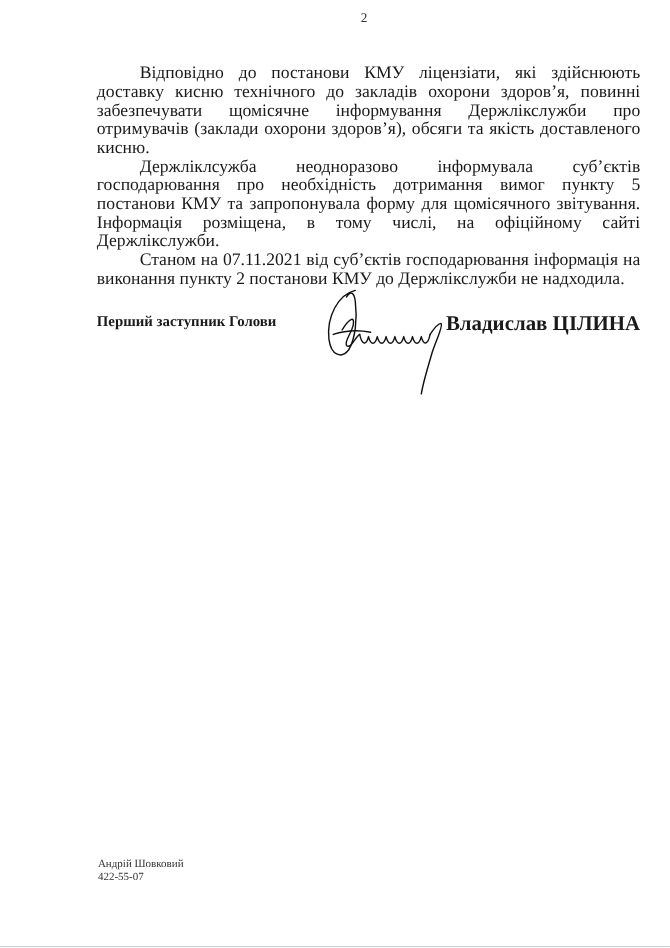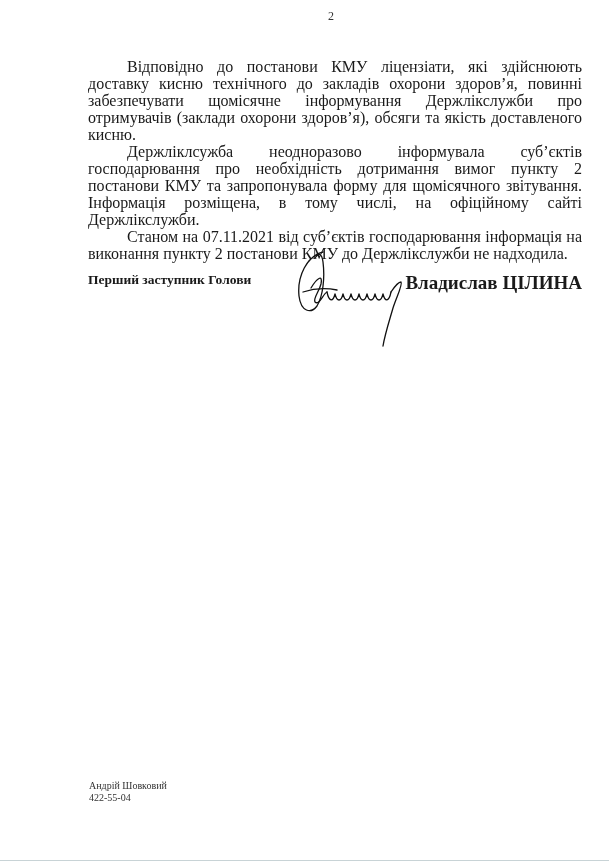--- a/index.html
+++ b/index.html
@@ -13,21 +13,21 @@
       font-size: 12px; color: #333;
     }
     .body-text {
       position: absolute; left: 88px; top: 58px; width: 494px;
       font-size: 16px; line-height: 17px;
     }
     .para {
       margin: 0; text-align: justify; text-indent: 39px;
     }
     .signature-block {
-      position: absolute; left: 88px; top: 248px; width: 494px; height: 100px; text-decoration: underline;
+      position: absolute; left: 88px; top: 260px; width: 494px; height: 100px; text-decoration: underline;
     }
     .sign-title {
       position: absolute; left: 0; top: 24px;
       font-weight: bold; font-size: 13.5px;
     }
     .sign-name {
       position: absolute; right: 0; top: 24px;
       font-weight: bold; font-size: 19px;
     }
     .signature {
@@ -42,34 +42,34 @@
       background: #c8d3d6;
     }
   </style>
 </head>
 <body>
 
 <div class="page-number">2</div>
 
 <div class="body-text">
   <p class="para">Відповідно до постанови КМУ ліцензіати, які здійснюють доставку кисню технічного до закладів охорони здоров’я, повинні забезпечувати щомісячне інформування Держлікслужби про отримувачів (заклади охорони здоров’я), обсяги та якість доставленого кисню.</p>
-  <p class="para">Держліклсужба неодноразово інформувала суб’єктів господарювання про необхідність дотримання вимог пункту 2 постанови КМУ та запропонувала форму для щомісячного звітування. Інформація розміщена, в тому числі, на офіційному сайті Держлікслужби.</p>
+  <p class="para">Держліклсужба неодноразово інформувала суб’єктів господарювання про необхідність дотримання вимог пункту 5 постанови КМУ та запропонувала форму для щомісячного звітування. Інформація розміщена, в тому числі, на офіційному сайті Держлікслужби.</p>
   <p class="para">Станом на 07.11.2021 від суб’єктів господарювання інформація на виконання пункту 2 постанови КМУ до Держлікслужби не надходила.</p>
 </div>
 
 <div class="signature-block">
   <div class="sign-title">Перший заступник Голови</div>
   <svg class="signature" viewBox="0 0 120 100" fill="none" stroke="#111" stroke-width="1.3" stroke-linecap="round" stroke-linejoin="round">
     <path d="M30 4 C14 8 4 28 6 48 C8 64 18 66 24 58 C30 48 32 30 30 14 C29 6 26 4 22 10"></path>
     <path d="M18 40 C24 30 30 26 28 36 C26 44 20 50 22 54 C26 58 30 46 34 44"></path>
     <path d="M10 44 C22 40 34 40 44 42"></path>
     <path d="M34 44 C36 54 40 54 42 46 C44 54 48 54 50 46 C52 54 56 54 58 46 C60 54 64 54 66 46 C68 54 72 54 74 46 C76 54 80 54 82 46 C84 54 88 54 90 46 C92 54 96 54 98 44"></path>
     <path d="M98 44 C102 38 106 34 108 34 C110 36 104 48 100 60 C96 74 92 86 90 98"></path>
   </svg>
   <div class="sign-name">Владислав ЦІЛИНА</div>
 </div>
 
 <div class="footer">
   <div>Андрій Шовковий</div>
-  <div>422-55-04</div>
+  <div>422-55-07</div>
 </div>
 
 <div class="bottom-rule"></div>
 
 </body></html>

